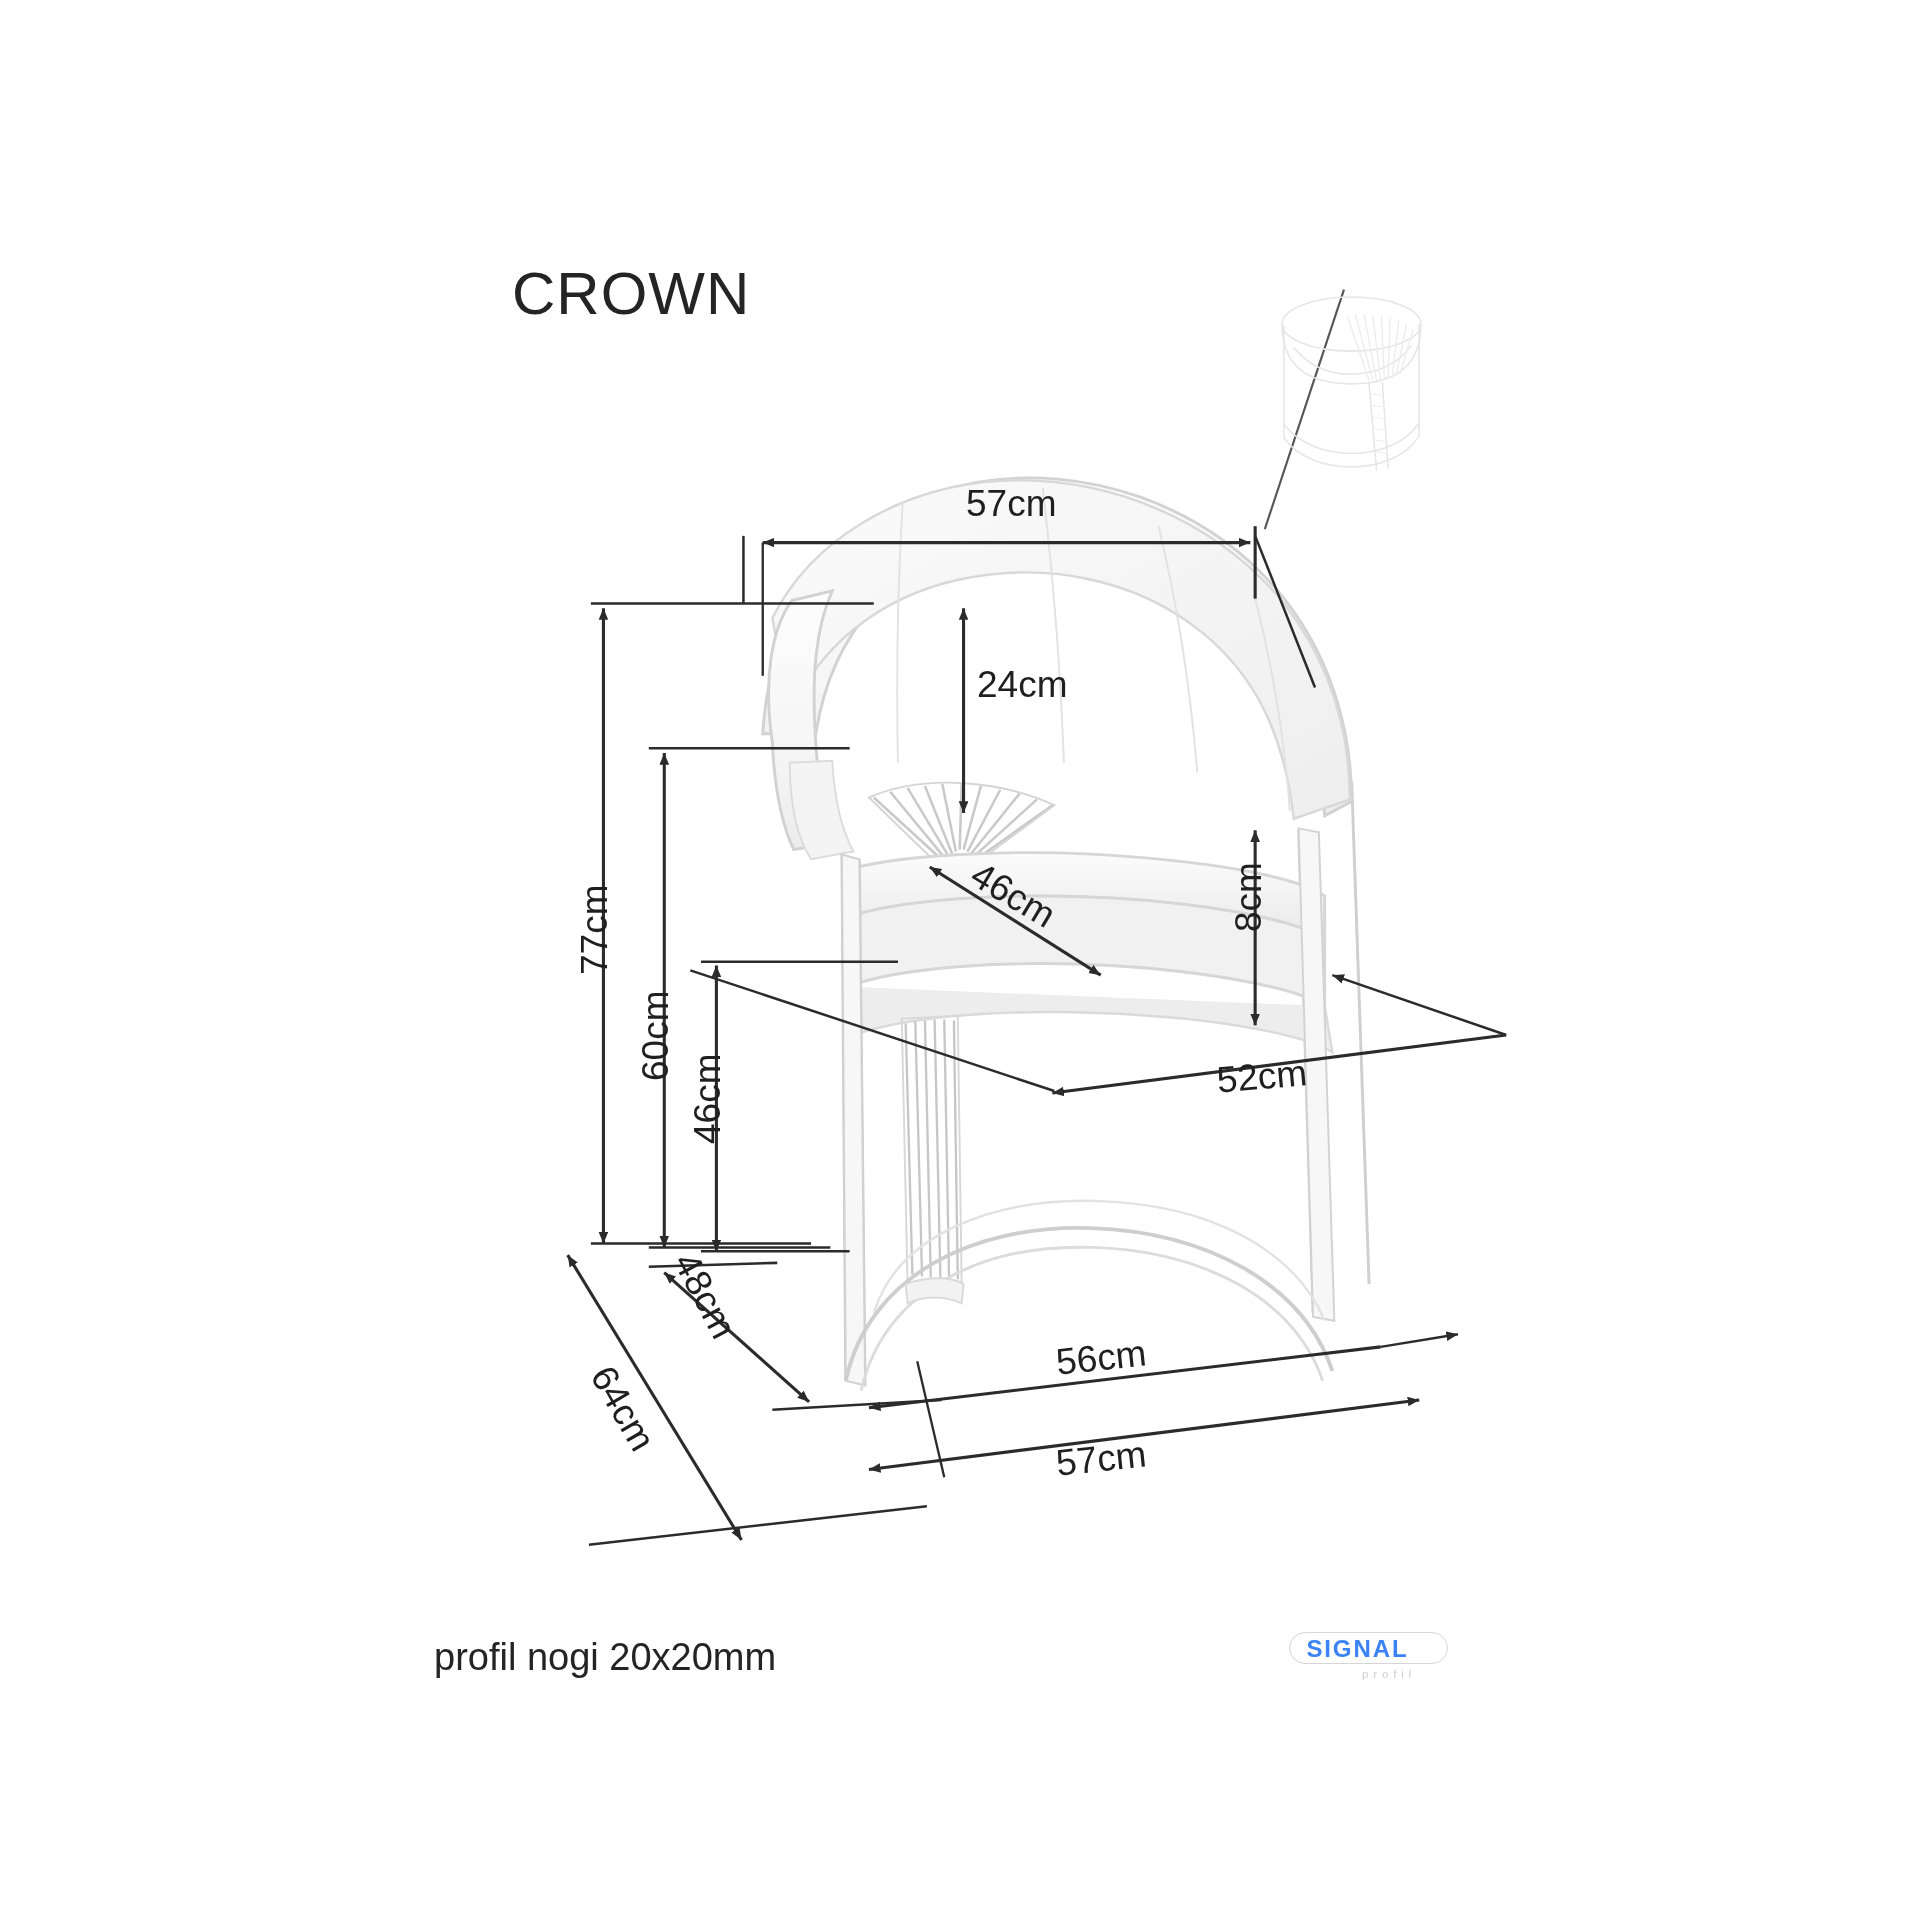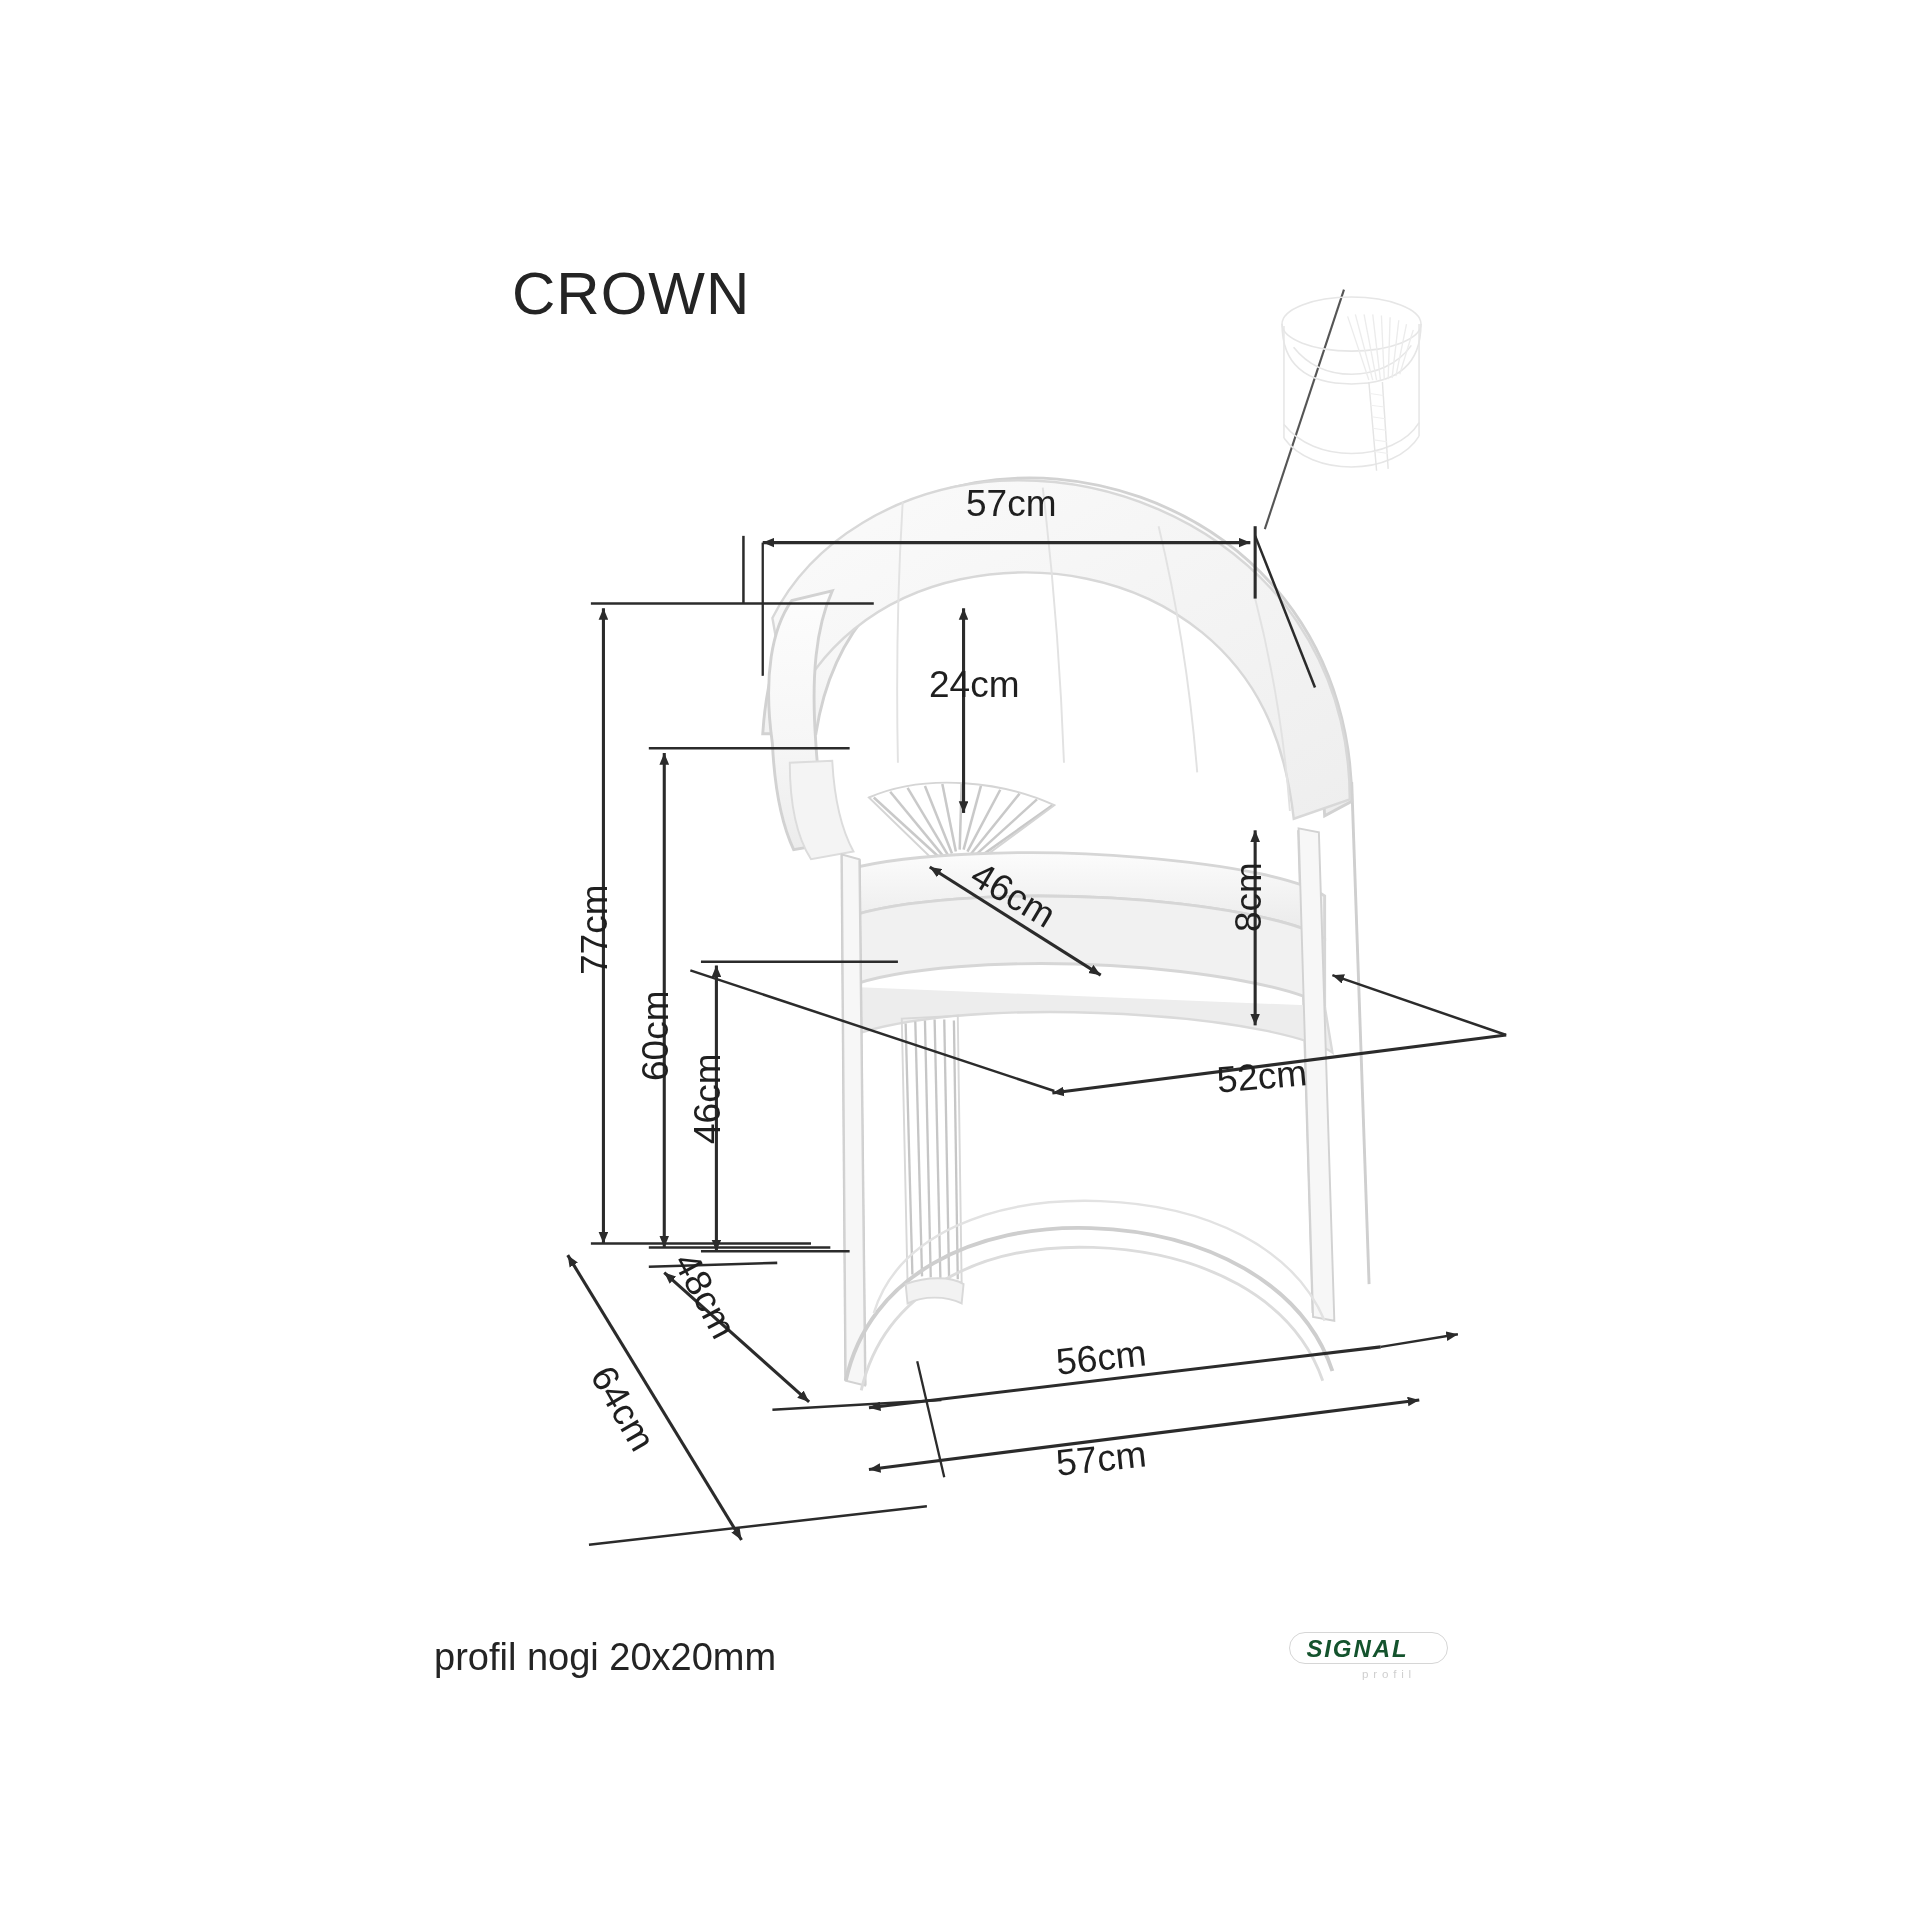--- a/index.html
+++ b/index.html
@@ -62,23 +62,22 @@
     border: 1.9px solid #d6d6d6;
     border-radius: 16.4px;
     box-sizing: border-box;
   }
   .logo-word {
     position: absolute;
     left: 17.4px;
     top: 2.9px;
     font-size: 24px;
     font-weight: bold;
-    font-style: italic;
     letter-spacing: 1.9px;
-    color: #14532d;
+    color: #3b82f6;
   }
   .logo-sub {
     position: absolute;
     left: 73px;
     top: 35px;
     font-size: 11.6px;
     letter-spacing: 4.8px;
     color: #cfcfcf;
   }
   .dim-label {
@@ -319,21 +318,21 @@
         <path d="M124,192 L 138,194"></path>
     </g>
   </svg>
 
   <div class="title-block">CROWN</div>
 
   <div class="footnote">profil nogi 20x20mm</div>
 
   <div class="dim-label" style="left:966px; top:483px;">57cm</div>
 
-  <div class="dim-label" style="left:929px; top:664px;">24cm</div>
+  <div class="dim-label" style="left:977px; top:664px;">24cm</div>
 
   <div class="dim-label" style="left:574px; top:975px; transform:rotate(-90deg);">77cm</div>
 
   <div class="dim-label" style="left:635px; top:1081px; transform:rotate(-90deg);">60cm</div>
 
   <div class="dim-label" style="left:687px; top:1144px; transform:rotate(-90deg);">46cm</div>
 
   <div class="dim-label" style="left:985px; top:854px; transform:rotate(31deg);">46cm</div>
 
   <div class="dim-label" style="left:1228px; top:932px; transform:rotate(-90deg);">8cm</div>

